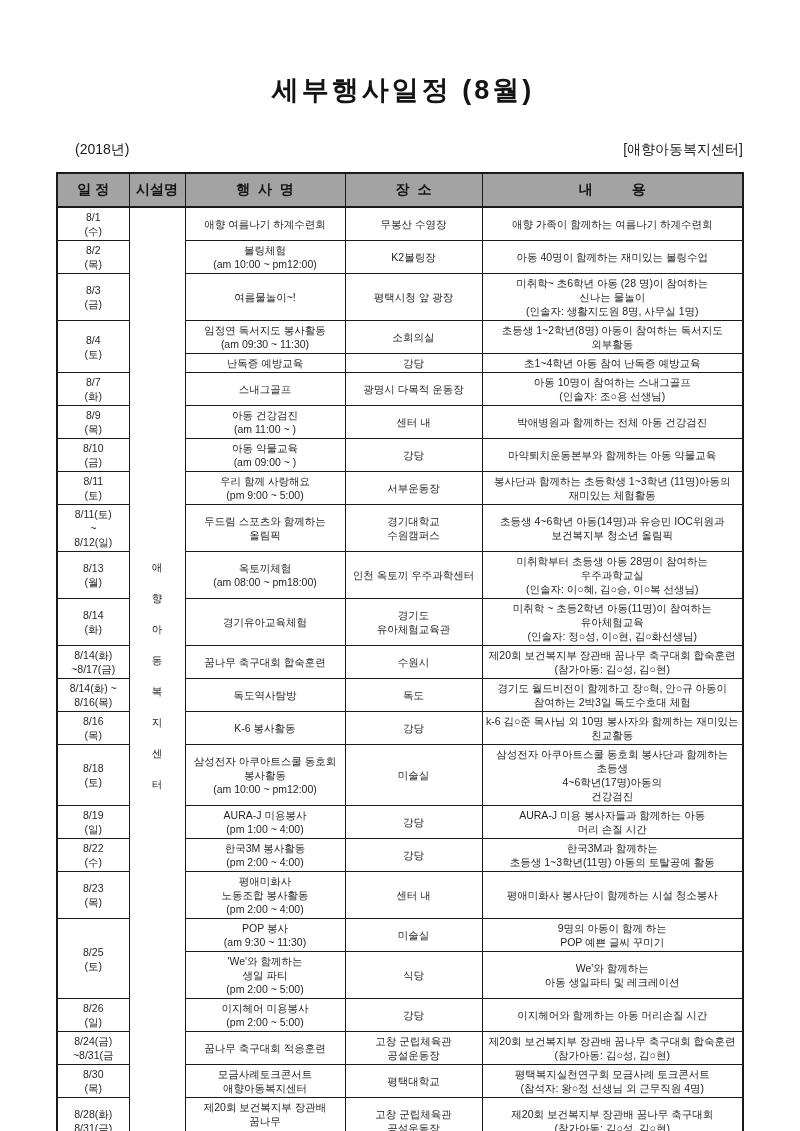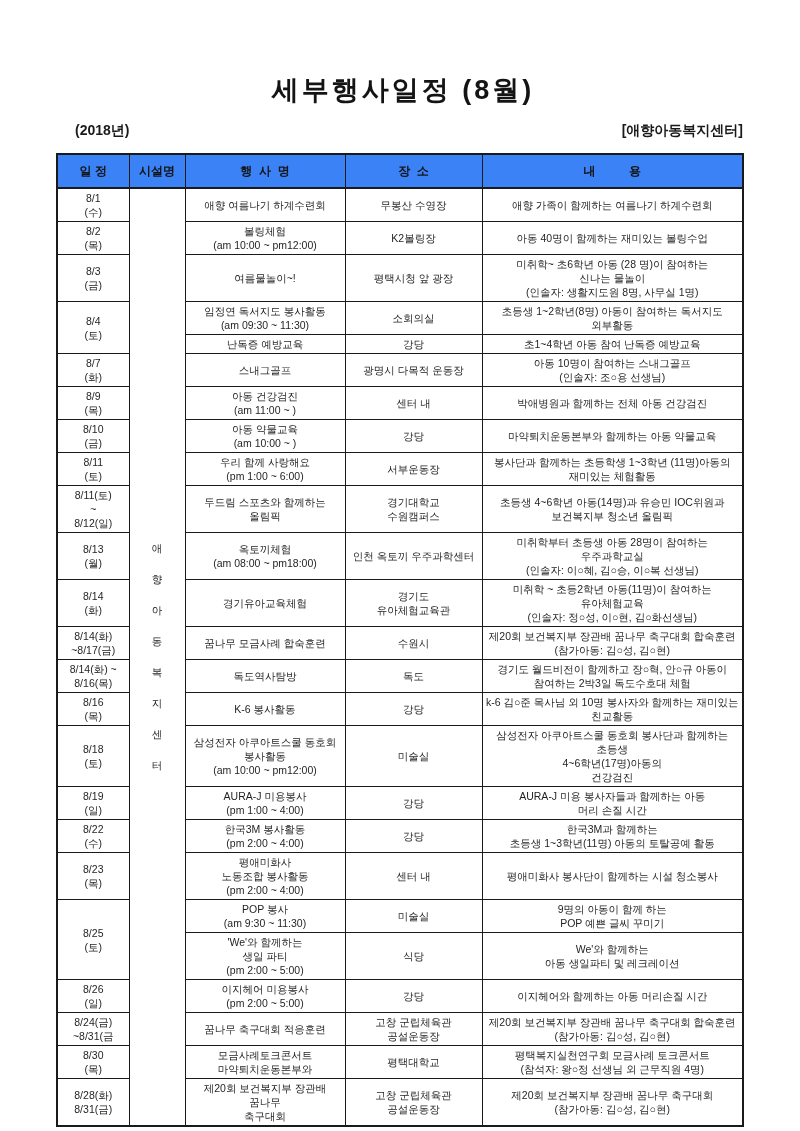--- a/index.html
+++ b/index.html
@@ -16,44 +16,44 @@
     text-align:center;
     padding-top:72px;
     font-size:27px;
     font-weight:bold;
     letter-spacing:3px;
     color:#141414;
     padding-left:6px;
   }
   .meta-row{
     width:686px;
-    margin:14px auto 0;
+    margin:33px auto 0;
     display:flex;
     justify-content:space-between;
     font-size:14px;
-    font-weight:bold;
+    font-weight:normal;
     color:#1a1a1a;
   }
   .meta-row .year{padding-left:18px;}
   table.schedule{
     width:686px;
     margin:13px auto 0;
     border-collapse:collapse;
     table-layout:fixed;
     border:2px solid #1a1a1a;
   }
   table.schedule th{
     border:1px solid #1a1a1a;
     border-bottom:2px solid #1a1a1a;
-    font-size:12px;
+    font-size:14px;
     font-weight:bold;
     height:30px;
     white-space:pre;
     color:#141414;
-    background:#3b82f6;
+    background:#a3a3a3;
   }
   table.schedule td{
     border:1px solid #1a1a1a;
     font-size:10.5px;
     line-height:14px;
     text-align:center;
     vertical-align:middle;
     padding:2px 2px;
     color:#1f1f1f;
     word-break:keep-all;
@@ -213,37 +213,37 @@
             <div class="cell-line">박애병원과 함께하는 전체 아동 건강검진</div>
           </td>
         </tr>
         <tr>
           <td class="date-cell">
             <div class="cell-line">8/10</div>
             <div class="cell-line">(금)</div>
           </td>
           <td class="event-cell">
             <div class="cell-line">아동 약물교육</div>
-            <div class="cell-line">(am 10:00 ~ )</div>
+            <div class="cell-line">(am 09:00 ~ )</div>
           </td>
           <td class="place-cell">
             <div class="cell-line">강당</div>
           </td>
           <td class="content-cell">
             <div class="cell-line">마약퇴치운동본부와 함께하는 아동 약물교육</div>
           </td>
         </tr>
         <tr>
           <td class="date-cell">
             <div class="cell-line">8/11</div>
             <div class="cell-line">(토)</div>
           </td>
           <td class="event-cell">
             <div class="cell-line">우리 함께 사랑해요</div>
-            <div class="cell-line">(pm 1:00 ~ 6:00)</div>
+            <div class="cell-line">(pm 9:00 ~ 5:00)</div>
           </td>
           <td class="place-cell">
             <div class="cell-line">서부운동장</div>
           </td>
           <td class="content-cell">
             <div class="cell-line">봉사단과 함께하는 초등학생 1~3학년 (11명)아동의</div>
             <div class="cell-line">재미있는 체험활동</div>
           </td>
         </tr>
         <tr>
@@ -298,21 +298,21 @@
             <div class="cell-line">미취학 ~ 초등2학년 아동(11명)이 참여하는 유아체험교육</div>
             <div class="cell-line">(인솔자: 정○성, 이○현, 김○화선생님)</div>
           </td>
         </tr>
         <tr>
           <td class="date-cell">
             <div class="cell-line">8/14(화)</div>
             <div class="cell-line">~8/17(금)</div>
           </td>
           <td class="event-cell">
-            <div class="cell-line">꿈나무 모금사례 합숙훈련</div>
+            <div class="cell-line">꿈나무 축구대회 합숙훈련</div>
           </td>
           <td class="place-cell">
             <div class="cell-line">수원시</div>
           </td>
           <td class="content-cell">
             <div class="cell-line">제20회 보건복지부 장관배 꿈나무 축구대회 합숙훈련</div>
             <div class="cell-line">(참가아동: 김○성, 김○현)</div>
           </td>
         </tr>
         <tr>
@@ -481,21 +481,21 @@
             <div class="cell-line">(참가아동: 김○성, 김○현)</div>
           </td>
         </tr>
         <tr>
           <td class="date-cell">
             <div class="cell-line">8/30</div>
             <div class="cell-line">(목)</div>
           </td>
           <td class="event-cell">
             <div class="cell-line">모금사례토크콘서트</div>
-            <div class="cell-line">마약퇴치운동본부와</div>
+            <div class="cell-line">애향아동복지센터</div>
           </td>
           <td class="place-cell">
             <div class="cell-line">평택대학교</div>
           </td>
           <td class="content-cell">
             <div class="cell-line">평택복지실천연구회 모금사례 토크콘서트</div>
             <div class="cell-line">(참석자: 왕○정 선생님 외 근무직원 4명)</div>
           </td>
         </tr>
         <tr>

